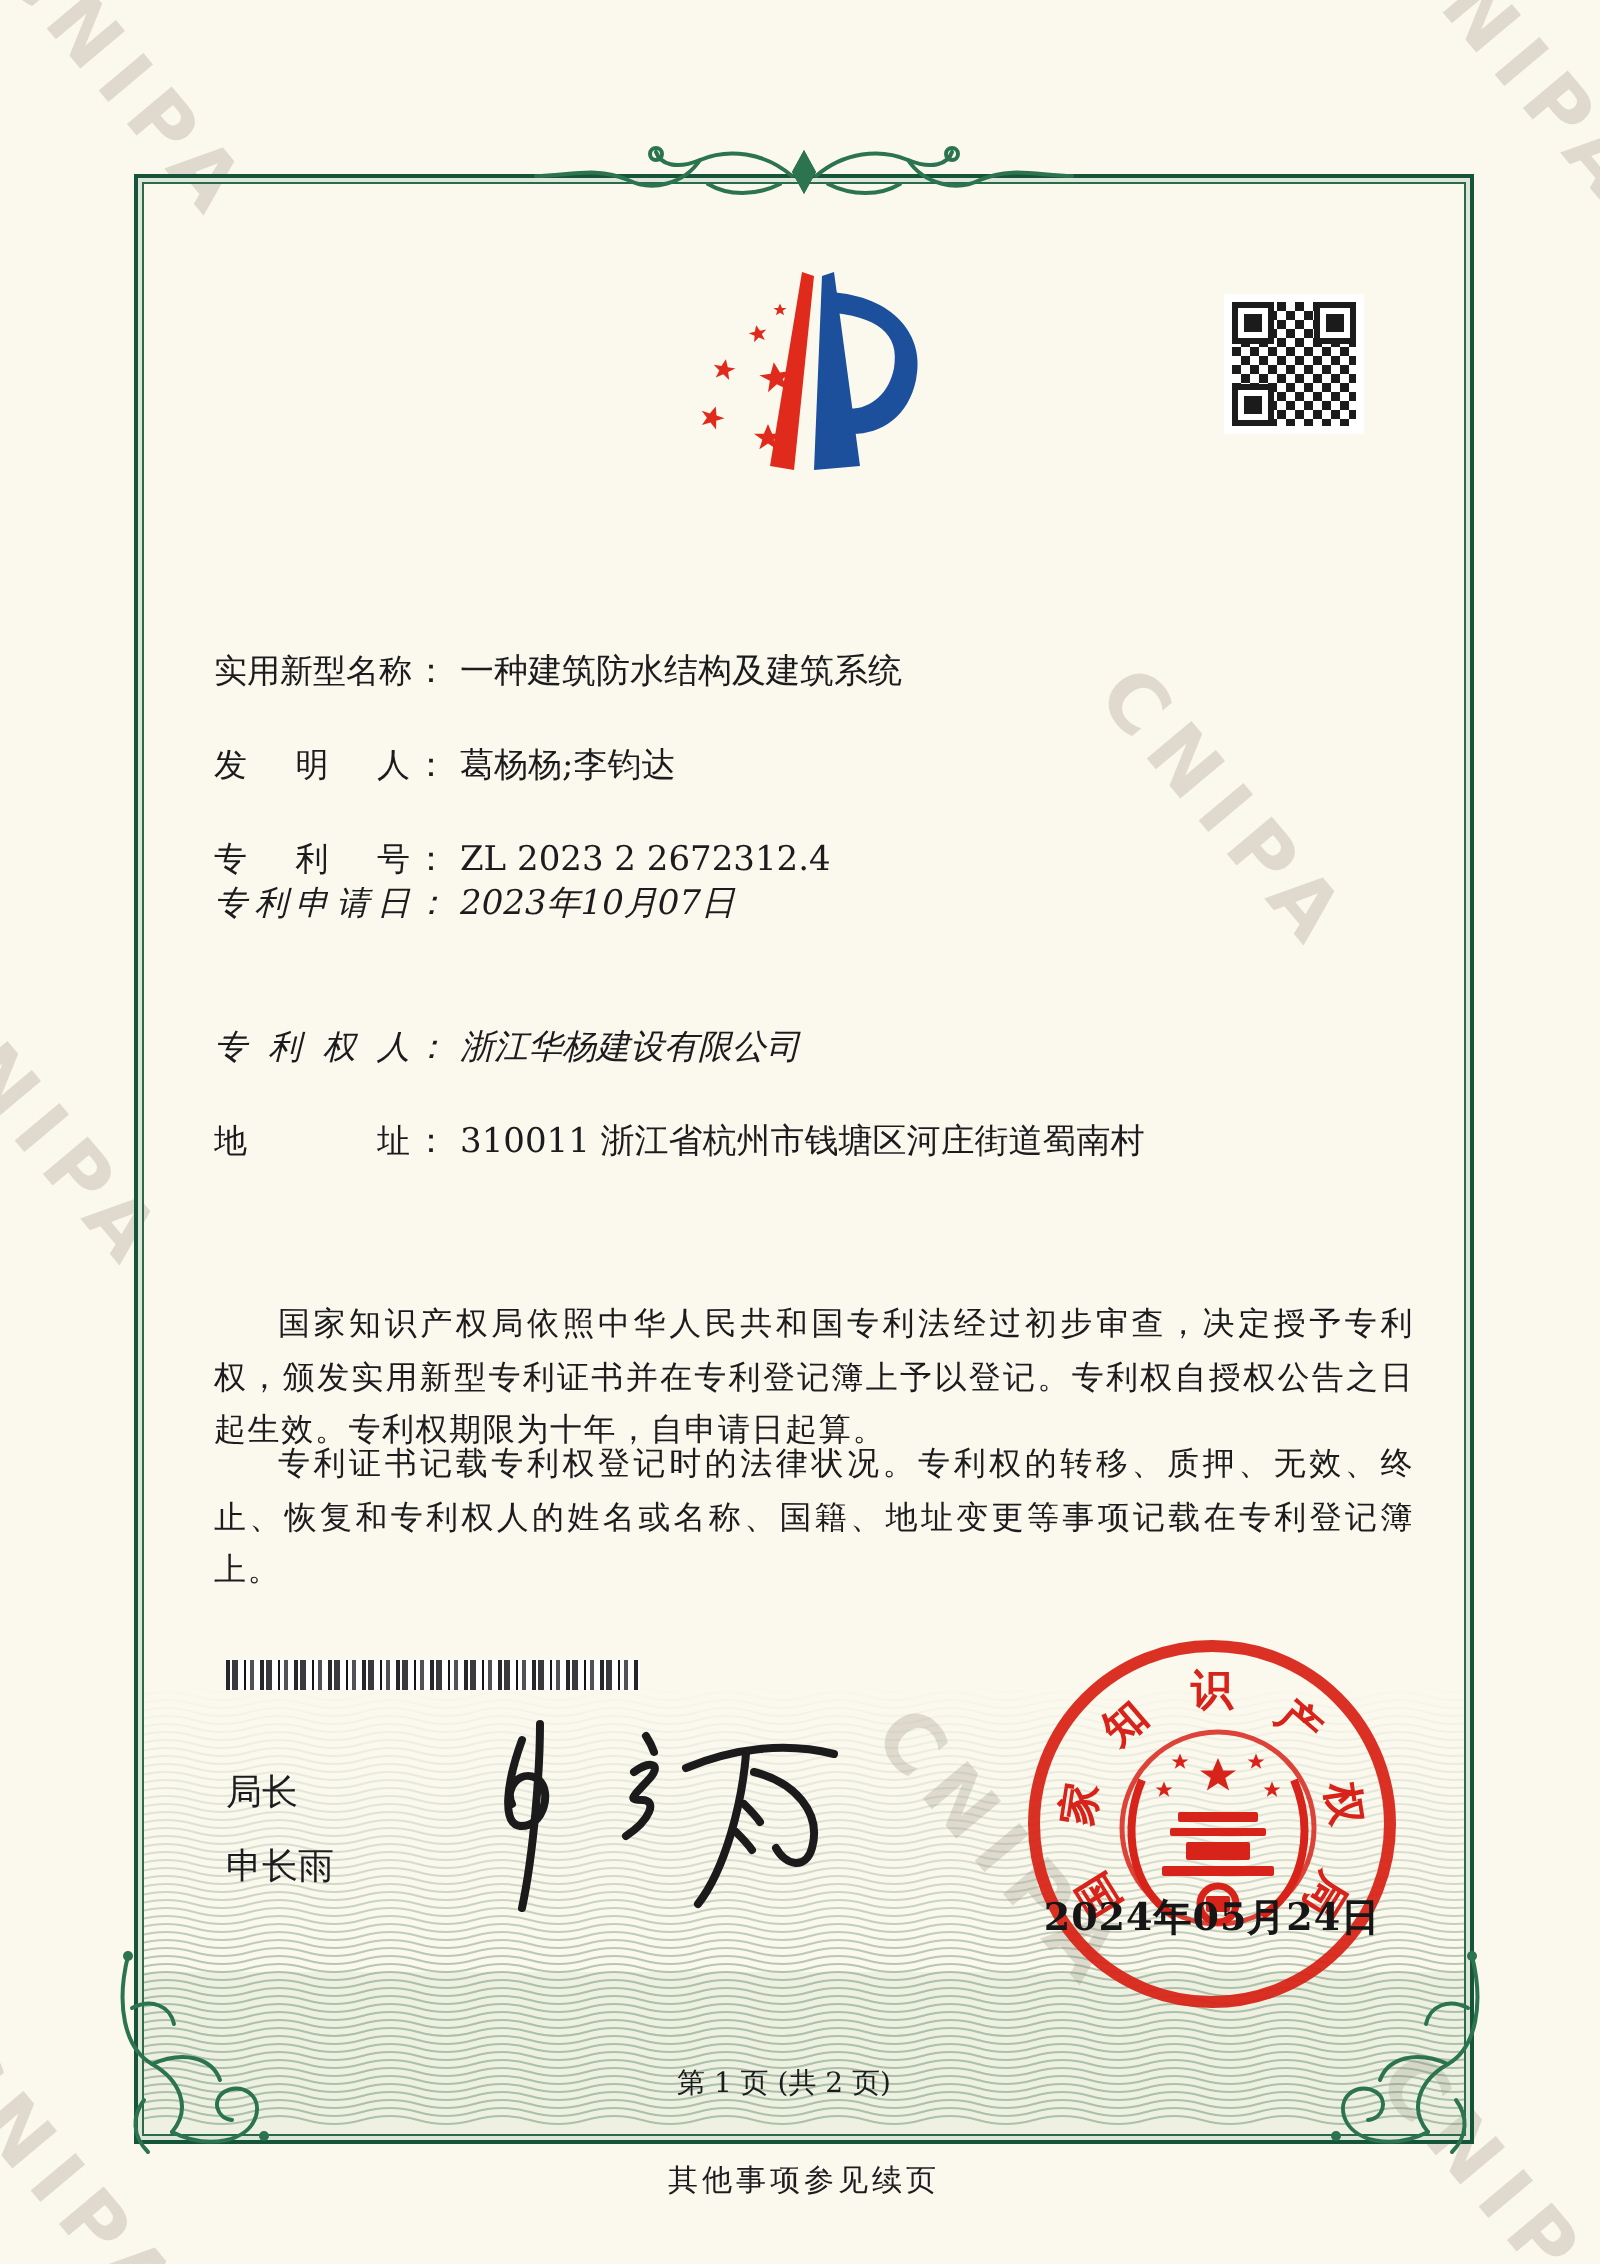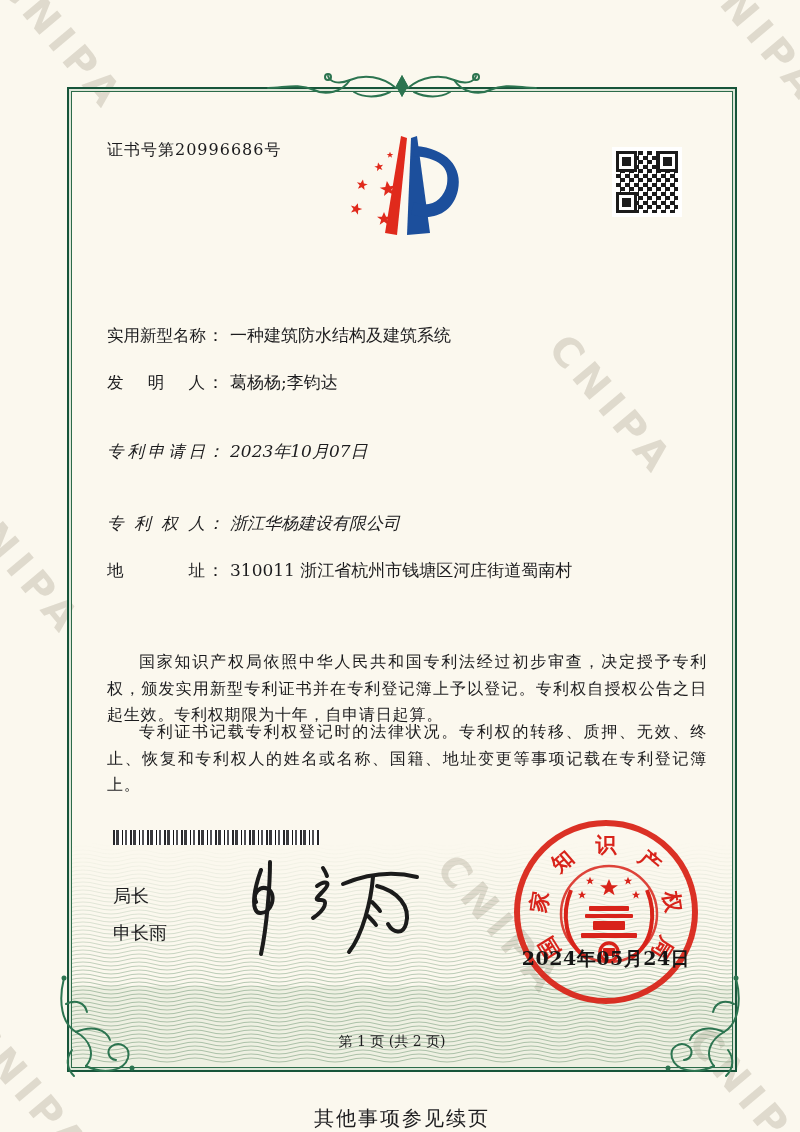--- a/index.html
+++ b/index.html
@@ -64,22 +64,22 @@
   .seal{position:absolute;left:514px;top:820px;width:184px;height:184px;border-radius:50%;
         border:6px solid rgba(216,33,22,.93);box-sizing:border-box;z-index:4;}
   .seal-char{position:absolute;left:50%;top:50%;width:26px;height:26px;margin:-13px 0 0 -13px;
         text-align:center;line-height:26px;font-size:21px;font-weight:700;color:#d8231a;
         transform-origin:center;}
   #emblem{position:absolute;left:37px;top:34px;}
   .seal-date{position:absolute;left:514px;top:946px;width:184px;text-align:center;font-size:19px;
         font-weight:700;color:#161616;letter-spacing:.5px;z-index:5;}
   
   .pageno{position:absolute;left:57px;top:1033px;width:670px;text-align:center;font-size:14px;z-index:3;}
-  .note{position:absolute;left:67px;top:1081px;width:670px;text-align:center;font-size:20px;
-        letter-spacing:2px;z-index:3;margin-top:24px;}
+  .note{position:absolute;left:67px;top:1081px;width:670px;text-align:center;font-size:15px;
+        letter-spacing:2px;z-index:3;}
   .green{stroke:#2c7450;fill:none;stroke-width:2;stroke-linecap:round;}
 </style>
 </head>
 <body>
 
 <div id="page">
 
   <span class="wm wm1">CNIPA</span>
   <span class="wm wm2">CNIPA</span>
   <span class="wm wm3">CNIPA</span>
@@ -121,21 +121,20 @@
   <svg id="orn-br" class="orn" width="120" height="112" viewBox="0 0 120 112">
     <path class="green" d="M12 6 C6 30 10 52 24 60 C38 68 44 82 34 94"></path>
     <path class="green" d="M34 94 C52 103 72 99 76 86 C79 75 68 69 60 74 C54 78 56 87 64 88"></path>
     <path class="green" d="M24 60 C40 53 54 57 58 68"></path>
     <path class="green" d="M14 32 C24 27 33 31 35 40"></path>
     <path class="green" d="M20 78 C14 86 14 96 22 104"></path>
     <circle cx="12" cy="6" r="2.5" fill="#2c7450"></circle>
     <circle cx="80" cy="96" r="2.5" fill="#2c7450"></circle>
   </svg>
 
-  <div class="certno">证书号第20996686号</div>
 
   <svg id="logo" width="122" height="112" viewBox="0 0 122 112">
     <defs>
       <path id="st" d="M0,-10 L2.94,-3.09 10,-3.09 4.05,1.18 6.18,8.09 0,4 -6.18,8.09 -4.05,1.18 -10,-3.09 -2.94,-3.09 Z" fill="#e02a1c"></path>
     </defs>
     <polygon points="57,5 63,7 53,104 41,102" fill="#e02a1c"></polygon>
     <polygon points="67,7 73,5 86,102 63,104" fill="#1c4f9c"></polygon>
     <path d="M71 15 C103 17 119 37 114 59 C109 83 87 91 67 83 L70 71 C86 78 100 69 103 53 C106 36 95 27 69 25 Z" fill="#1c4f9c"></path>
     <use href="#st" transform="translate(46,24) scale(.33)"></use>
     <use href="#st" transform="translate(35,36) scale(.45) rotate(-12)"></use>
@@ -151,20 +150,23 @@
     <div class="qf tr"></div>
     <div class="qf bl"></div>
   </div>
 
 
   <div class="frow fr0">
     <span class="lbl">实用新型名称</span><span class="colon">：</span><span>一种建筑防水结构及建筑系统</span>
   </div>
   <div class="frow fr1">
     <span class="lbl">发明人</span><span class="colon">：</span><span>葛杨杨;李钧达</span>
+  </div>
+  <div class="frow fr2">
+    <span class="lbl">专利号</span><span class="colon">：</span><span>ZL 2023 2 2672312.4</span>
   </div>
   <div class="frow fr3">
     <span class="lbl">专利申请日</span><span class="colon">：</span><span>2023年10月07日</span>
   </div>
   <div class="frow fr4">
     <span class="lbl">专利权人</span><span class="colon">：</span><span>浙江华杨建设有限公司</span>
   </div>
   <div class="frow fr5">
     <span class="lbl">地址</span><span class="colon">：</span><span>310011 浙江省杭州市钱塘区河庄街道蜀南村</span>
   </div>

